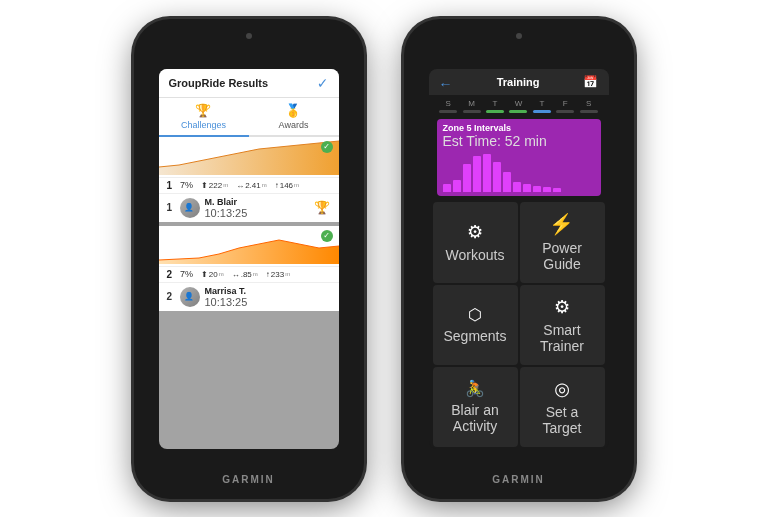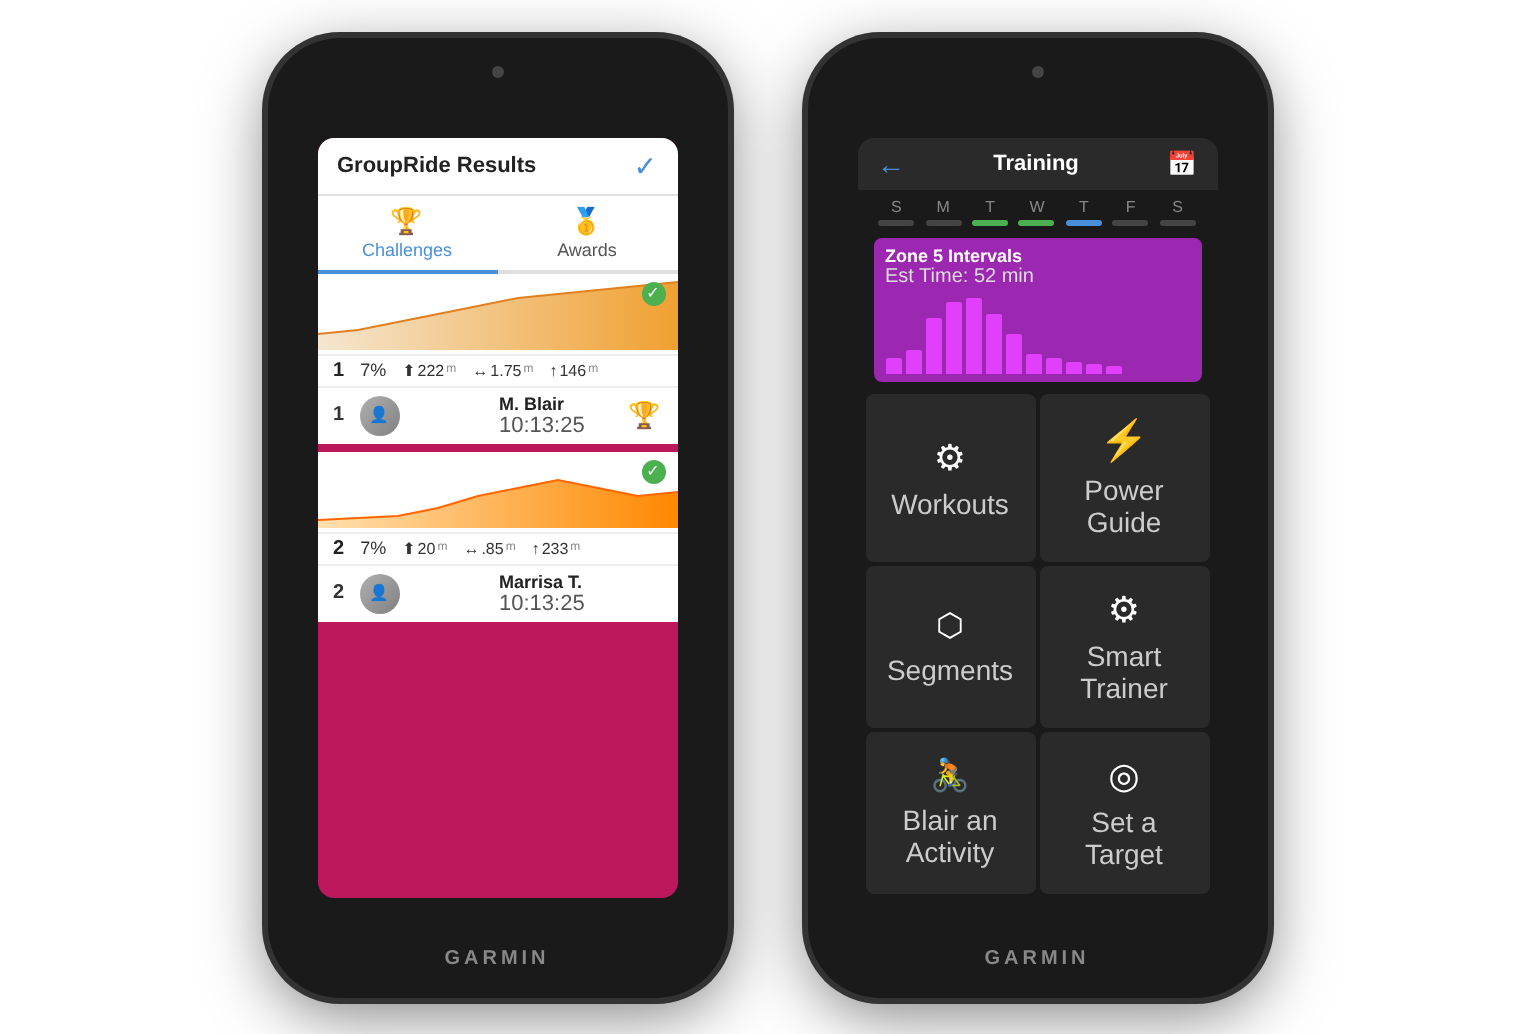--- a/index.html
+++ b/index.html
@@ -52,21 +52,21 @@
       width: 180px;
       height: 380px;
       background: #fff;
       border-radius: 8px;
       overflow: hidden;
       position: relative;
     }
 
     
     .left-screen {
-      background: #be185d;
+      background: #a3a3a3;
     }
 
     .screen-header {
       background: #fff;
       padding: 6px 10px;
       display: flex;
       align-items: center;
       justify-content: space-between;
       border-bottom: 1px solid #e0e0e0;
     }
@@ -181,21 +181,20 @@
       background: linear-gradient(135deg, #b0b0b0, #808080);
       display: flex;
       align-items: center;
       justify-content: center;
       font-size: 8px;
       color: #fff;
     }
 
     .rider-info {
       flex: 1;
-      margin-left: 45px;
     }
 
     .rider-name {
       font-size: 9px;
       font-weight: bold;
       color: #222;
     }
 
     .rider-time {
       font-size: 11px;
@@ -278,21 +277,21 @@
       padding: 4px 6px;
     }
 
     .workout-title {
       font-size: 9px;
       color: #fff;
       font-weight: bold;
     }
 
     .workout-subtitle {
-      font-size: 10px;
+      font-size: 14px;
       color: #ddd;
     }
 
     .workout-chart {
       height: 40px;
       display: flex;
       align-items: flex-end;
       gap: 2px;
       margin-top: 3px;
     }
@@ -392,21 +391,21 @@
       <div class="rank-info">
         <span class="rank-num">1</span>
         <span class="rank-pct">7%</span>
         <div class="stat">
           <span class="stat-val">⬆</span>
           <span class="stat-val">222</span>
           <span class="stat-unit">m</span>
         </div>
         <div class="stat">
           <span class="stat-val">↔</span>
-          <span class="stat-val">1.75</span>
+          <span class="stat-val">2.41</span>
           <span class="stat-unit">m</span>
         </div>
         <div class="stat">
           <span class="stat-val">↑</span>
           <span class="stat-val">146</span>
           <span class="stat-unit">m</span>
         </div>
       </div>
       <div class="rider-row">
         <span style="font-size:10px;font-weight:bold;color:#333;min-width:8px;">1</span>

